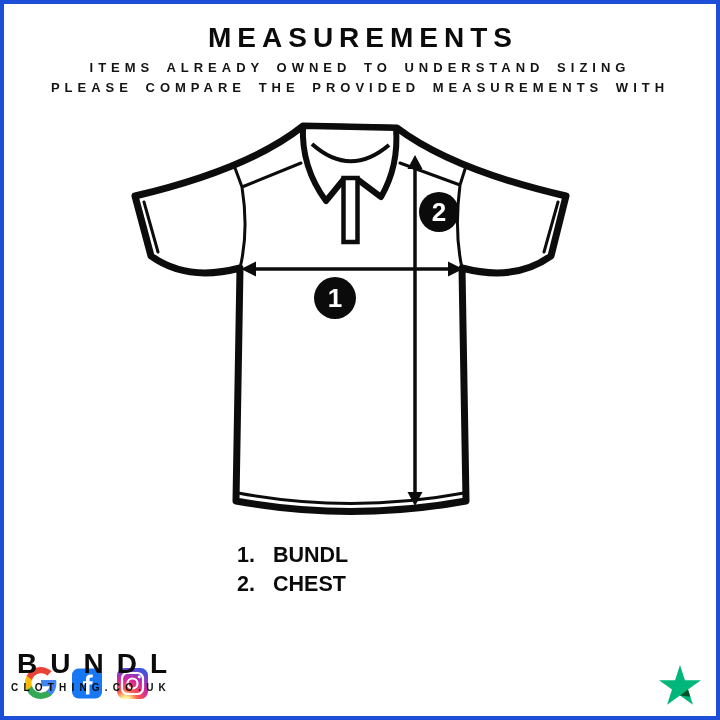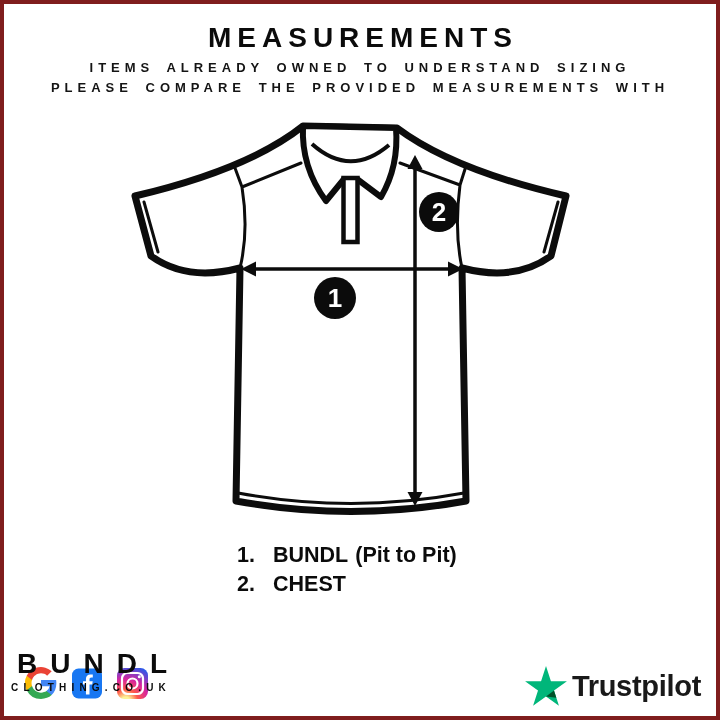--- a/index.html
+++ b/index.html
@@ -1,20 +1,20 @@
 <!DOCTYPE html>
 <html><head>
 <meta charset="utf-8">
 <style>
   html,body{margin:0;padding:0;background:#888;}
   .frame{
     position:relative;
     width:720px;height:720px;
     box-sizing:border-box;
-    border:4px solid #7f1d1d;
+    border:4px solid #1d4ed8;
     background:#ffffff;
     font-family:"Liberation Sans","DejaVu Sans",sans-serif;
     color:#0b0b0b;
     overflow:hidden;
     margin:0 auto;
   }
   .title{
     position:absolute;top:19px;left:0;right:0;
     margin:0;text-align:center;
     font-size:28px;font-weight:800;letter-spacing:6px;padding-left:6px;
@@ -112,21 +112,20 @@
     <g>
       <circle cx="435" cy="208" r="20" fill="#0b0b0b"></circle>
       <text x="435" y="217" text-anchor="middle">2</text>
     </g>
   </svg>
 
   <div class="legend">
     <div class="legend-row">
       <span class="legend-num">1.</span>
       <span class="legend-name">BUNDL</span>
-      <span class="legend-detail">(Pit to Pit)</span>
     </div>
     <div class="legend-row">
       <span class="legend-num">2.</span>
       <span class="legend-name">CHEST</span>
     </div>
   </div>
 
   <div class="social">
     <svg width="32" height="32" viewBox="0 0 18 18">
       <path fill="#4285F4" d="M17.64 9.2c0-.64-.06-1.25-.16-1.84H9v3.48h4.84a4.14 4.14 0 0 1-1.8 2.72v2.26h2.91c1.7-1.57 2.69-3.88 2.69-6.62z"></path>
@@ -158,16 +157,15 @@
   <div class="brand">
     <div class="brand-name">BUNDL</div>
     <div class="brand-domain">CLOTHING.CO.UK</div>
   </div>
 
   <div class="trustpilot">
     <svg width="42" height="41" viewBox="0 0 24 23.5">
       <path fill="#00B67A" d="M24 8.72h-9.17L12 0 9.17 8.72H0l7.42 5.38-2.83 8.72L12 17.43l7.42 5.39-2.84-8.72L24 8.72z"></path>
       <polygon fill="#005128" points="12,17.43 16.58,14.1 17.9,18.2"></polygon>
     </svg>
-    <span class="tp-text">Trustpilot</span>
   </div>
 
 </div>
 
 </body></html>

